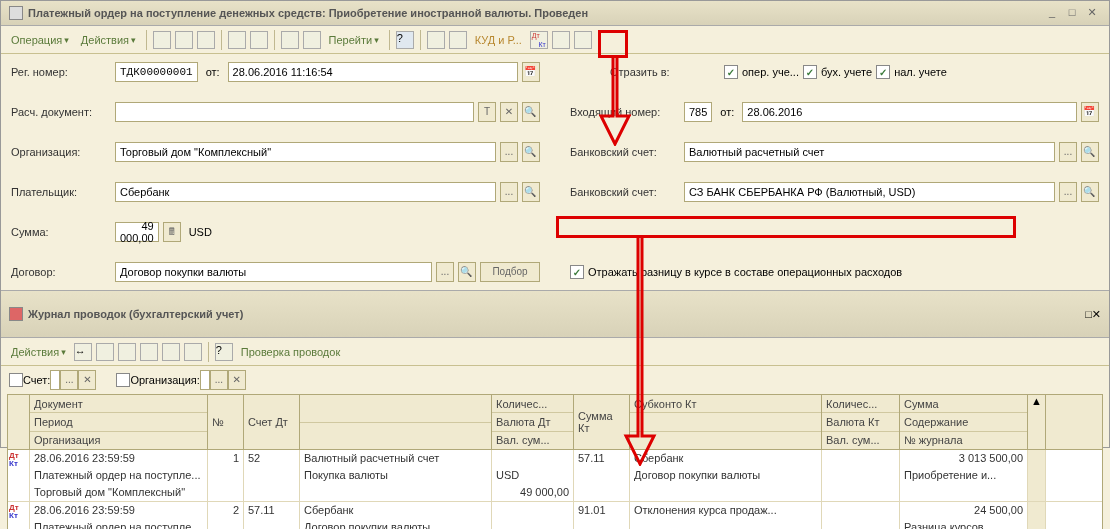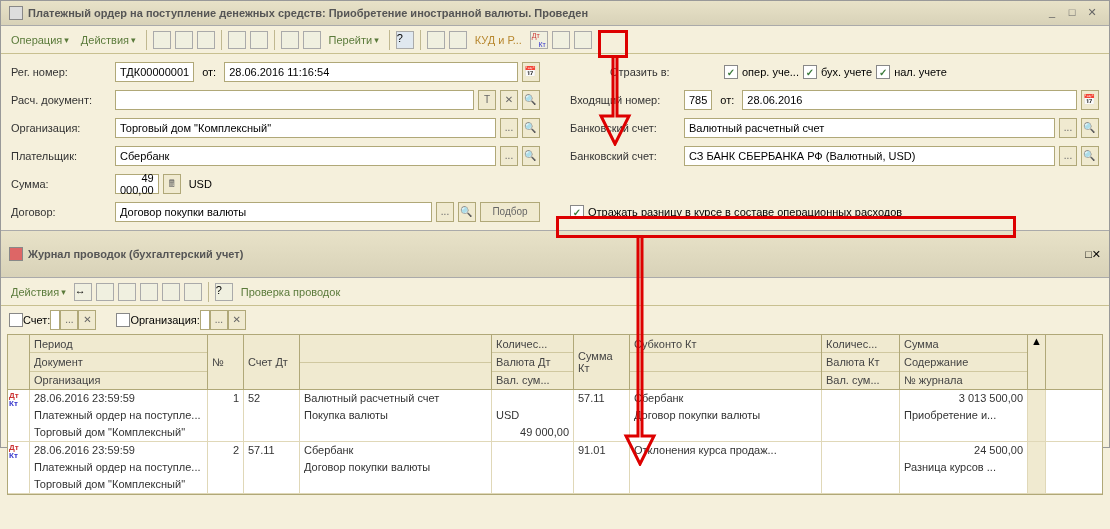--- a/index.html
+++ b/index.html
@@ -8,21 +8,21 @@
 .titlebar { background: linear-gradient(#e8e2c8, #d8d2b8); padding: 4px 8px; display: flex; align-items: center; border-bottom: 1px solid #aaa; }
 .titlebar .icon { width: 14px; height: 14px; margin-right: 5px; background: #ddd; border: 1px solid #888; }
 .titlebar .title { flex: 1; color: #555; font-weight: bold; }
 .titlebar .wbtn { width: 18px; height: 16px; margin-left: 2px; text-align: center; line-height: 14px; color: #666; cursor: pointer; }
 .toolbar { background: #f5f0dc; padding: 3px 6px; display: flex; align-items: center; gap: 4px; border-bottom: 1px solid #c8c090; min-height: 28px; }
 .tbtn { padding: 2px 4px; cursor: pointer; color: #5a7a3a; display: inline-flex; align-items: center; }
 .tbtn.txt { color: #5a7a3a; }
 .tbtn .arr { font-size: 9px; margin-left: 2px; }
 .tb-ico { width: 18px; height: 18px; display: inline-block; border: 1px solid #aaa; background: #f0f0e0; cursor: pointer; }
 .tb-sep { width: 1px; height: 20px; background: #c0b890; margin: 0 2px; }
-.form-area { padding: 6px 10px; display: grid; grid-template-columns: 1fr 1fr; gap: 4px 30px; }
+.form-area { padding: 6px 10px; display: grid; grid-template-columns: 1fr 1fr; gap: 16px 30px; }
 .frow { display: flex; align-items: center; min-height: 24px; gap: 4px; }
 .flabel { width: 100px; color: #333; }
 .finput { flex: 1; background: #fff; border: 1px solid #b0a878; height: 20px; padding: 2px 4px; display: flex; align-items: center; }
 .fbtn { width: 18px; height: 20px; border: 1px solid #b0a878; background: #f0ead0; cursor: pointer; text-align: center; line-height: 18px; font-size: 10px; color: #666; }
 .checkbox { width: 14px; height: 14px; border: 1px solid #888; background: #fff; display: inline-flex; align-items: center; justify-content: center; font-size: 10px; cursor: pointer; }
 .checkbox.checked::after { content: "✓"; color: #3a7a3a; font-weight: bold; }
 .sub-title { background: linear-gradient(#e8e2c8, #d8d2b8); padding: 16px 8px; display: flex; align-items: center; border-top: 1px solid #aaa; border-bottom: 1px solid #aaa; justify-content: flex-end; }
 .sub-title .icon { width: 14px; height: 14px; margin-right: 5px; background: #d66; border: 1px solid #888; }
 .sub-title .title { flex: 1; font-weight: bold; color: #555; }
 .filter-bar { padding: 4px 8px; display: flex; align-items: center; background: #f5f0dc; }
@@ -98,21 +98,21 @@
         <span style="position:absolute;font-size:7px;color:#c33;top:0;left:1px;">Дт</span>
         <span style="position:absolute;font-size:7px;color:#33c;bottom:0;right:1px;">Кт</span>
       </span>
     <span class="tb-ico"></span>
     <span class="tb-ico"></span>
   </div>
 
   <div class="form-area">
     <div class="frow">
       <span class="flabel">Рег. номер:</span>
-      <span class="finput" style="width:130px;flex:0;">
+      <span class="finput" style="width:130px;flex:0;font-family:Liberation Mono, monospace;">
           <span>ТДК00000001</span>
         </span>
       <span style="margin:0 4px;">от:</span>
       <span class="finput" style="flex:1;">
           <span>28.06.2016 11:16:54</span>
         </span>
       <span class="fbtn">📅</span>
     </div>
     <div class="frow">
       <span class="flabel" style="width:110px;margin-left:40px;">Отразить в:</span>
@@ -238,22 +238,22 @@
     <span class="fbtn">...</span>
     <span class="fbtn">✕</span>
   </div>
 
   <div class="grid">
     <div class="grid-header">
       <div class="dtkт">
           <div class="hcell"></div>
         </div>
       <div class="c-period">
+        <div class="hcell">Документ</div>
         <div class="hcell">Период</div>
-        <div class="hcell">Документ</div>
         <div class="hcell">Организация</div>
       </div>
       <div class="c-num">
           <div class="hcell">№</div>
         </div>
       <div class="c-acct">
           <div class="hcell">Счет Дт</div>
         </div>
       <div class="c-subk">
         <div class="hcell"></div>

